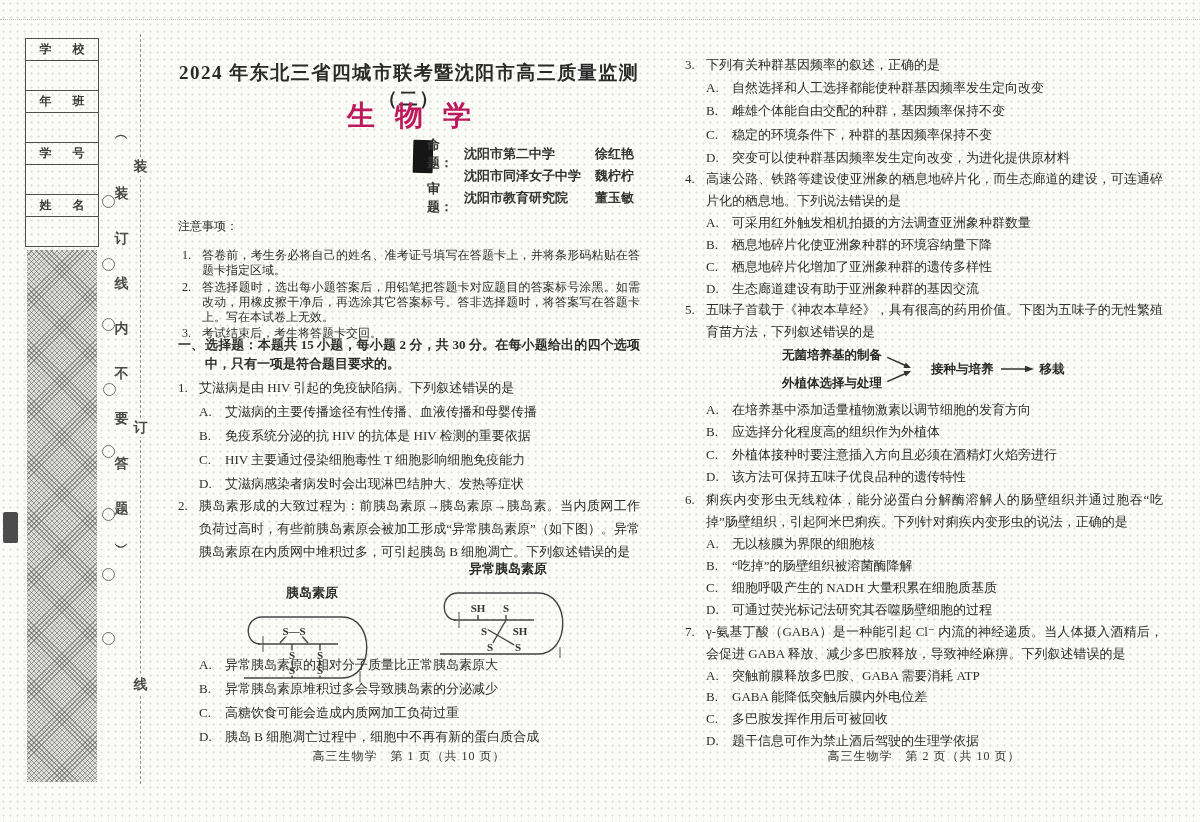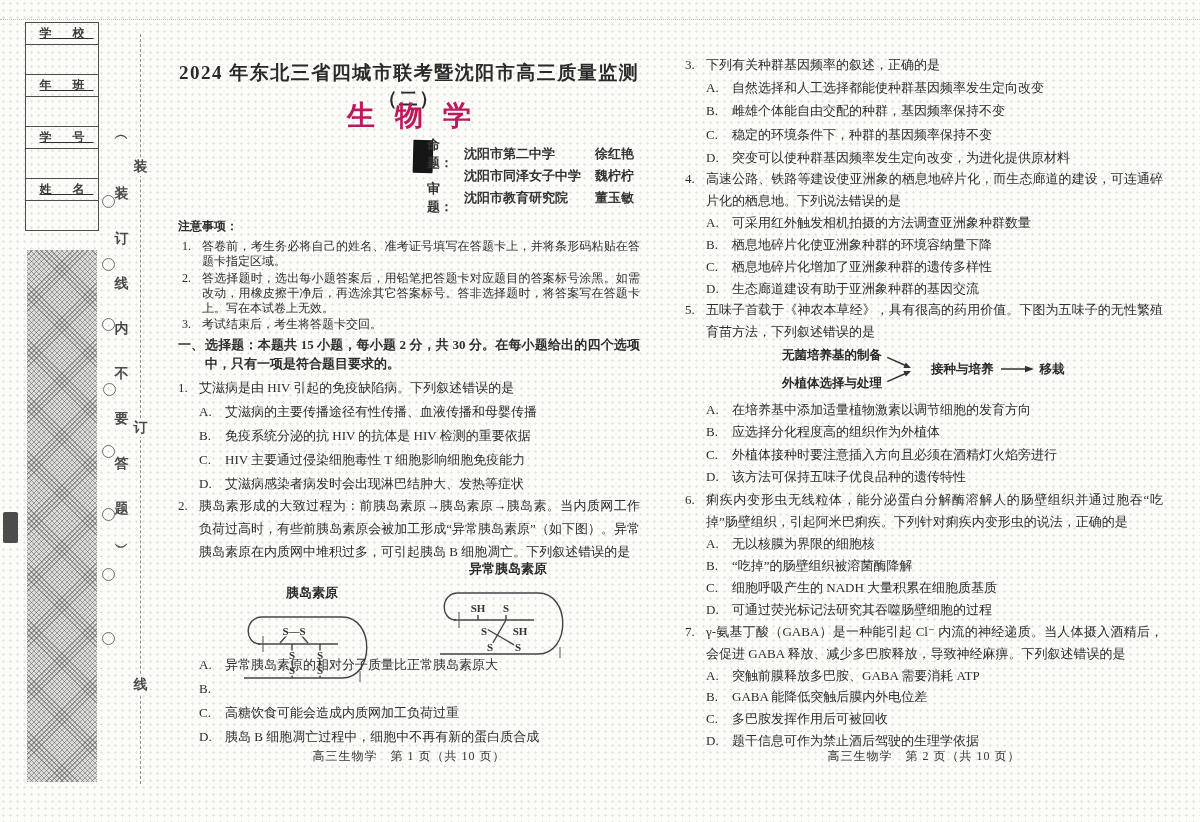--- a/index.html
+++ b/index.html
@@ -10,21 +10,21 @@
     background-color:#fbfbf8;
     background-image:radial-gradient(circle, rgba(140,140,140,.20) 1px, transparent 1.3px);
     background-size:7px 7px;
   }
   .abs{position:absolute;}
 
   
   .topfold{left:0;top:19px;width:100%;border-top:1px dotted #c2c2be;height:0;}
 
   
-  .info-table{left:25px;top:22px;width:72px;border:1.3px solid #4e4e4e;background:transparent;text-decoration:underline;}
+  .info-table{left:25px;top:38px;width:72px;border:1.3px solid #4e4e4e;background:transparent;}
   .info-row{border-bottom:1px solid #4e4e4e;display:flex;align-items:center;justify-content:center;}
   .info-row:last-child{border-bottom:none;}
   .info-lbl{height:21px;font-size:12px;font-weight:bold;letter-spacing:9px;padding-left:9px;color:#3a3a3a;}
   .info-blank{height:29px;}
 
   .hatch-bar{
     left:27px;top:250px;width:70px;height:532px;
     background:
       repeating-linear-gradient(45deg, rgba(60,60,60,.42) 0 1px, transparent 1px 3.6px),
       repeating-linear-gradient(-45deg, rgba(60,60,60,.42) 0 1px, transparent 1px 3.6px),
@@ -47,21 +47,21 @@
   .title{left:178px;top:60px;width:462px;text-align:center;font-size:19px;font-weight:bold;letter-spacing:1.5px;color:#2a2a2a;}
   .subject{left:178px;top:97px;width:462px;text-align:center;font-size:28px;font-weight:bold;letter-spacing:20px;text-indent:20px;color:#be185d;}
   .credits{left:427px;top:143px;width:207px;font-size:13px;font-weight:bold;color:#333;}
   .credit-row{display:flex;height:22px;align-items:center;}
   .credit-role{width:37px;flex:none;}
   .credit-org{flex:1;}
   .credit-name{flex:none;}
 
   
   .notice{left:178px;top:218px;width:462px;font-size:12px;color:#2e2e2e;}
-  .notice-h{font-weight:bold;line-height:16px;margin-bottom:5px;}
+  .notice-h{font-weight:normal;line-height:16px;margin-bottom:14px;}
   .notice-item{display:flex;line-height:15.3px;margin-bottom:1px;}
   .notice-num{width:20px;flex:none;padding-left:4px;}
   .notice-txt{flex:1;text-align:justify;}
 
   .section-h{left:178px;top:336px;width:462px;font-size:13px;font-weight:bold;display:flex;line-height:18.5px;}
   .section-num{width:27px;flex:none;}
   .section-txt{flex:1;text-align:justify;}
 
   
   .q{font-size:13px;color:#2d2d2d;}
@@ -230,20 +230,21 @@
   </svg>
 </div>
 
 <div class="abs q" style="left:178px;top:653px;width:462px;--lh:24px;">
   <div class="opt">
       <span class="olbl">A.</span>
       <span class="ot">异常胰岛素原的相对分子质量比正常胰岛素原大</span>
     </div>
   <div class="opt">
       <span class="olbl">B.</span>
+      <span class="ot">异常胰岛素原堆积过多会导致胰岛素的分泌减少</span>
     </div>
   <div class="opt">
       <span class="olbl">C.</span>
       <span class="ot">高糖饮食可能会造成内质网加工负荷过重</span>
     </div>
   <div class="opt">
       <span class="olbl">D.</span>
       <span class="ot">胰岛 B 细胞凋亡过程中，细胞中不再有新的蛋白质合成</span>
     </div>
 </div>

